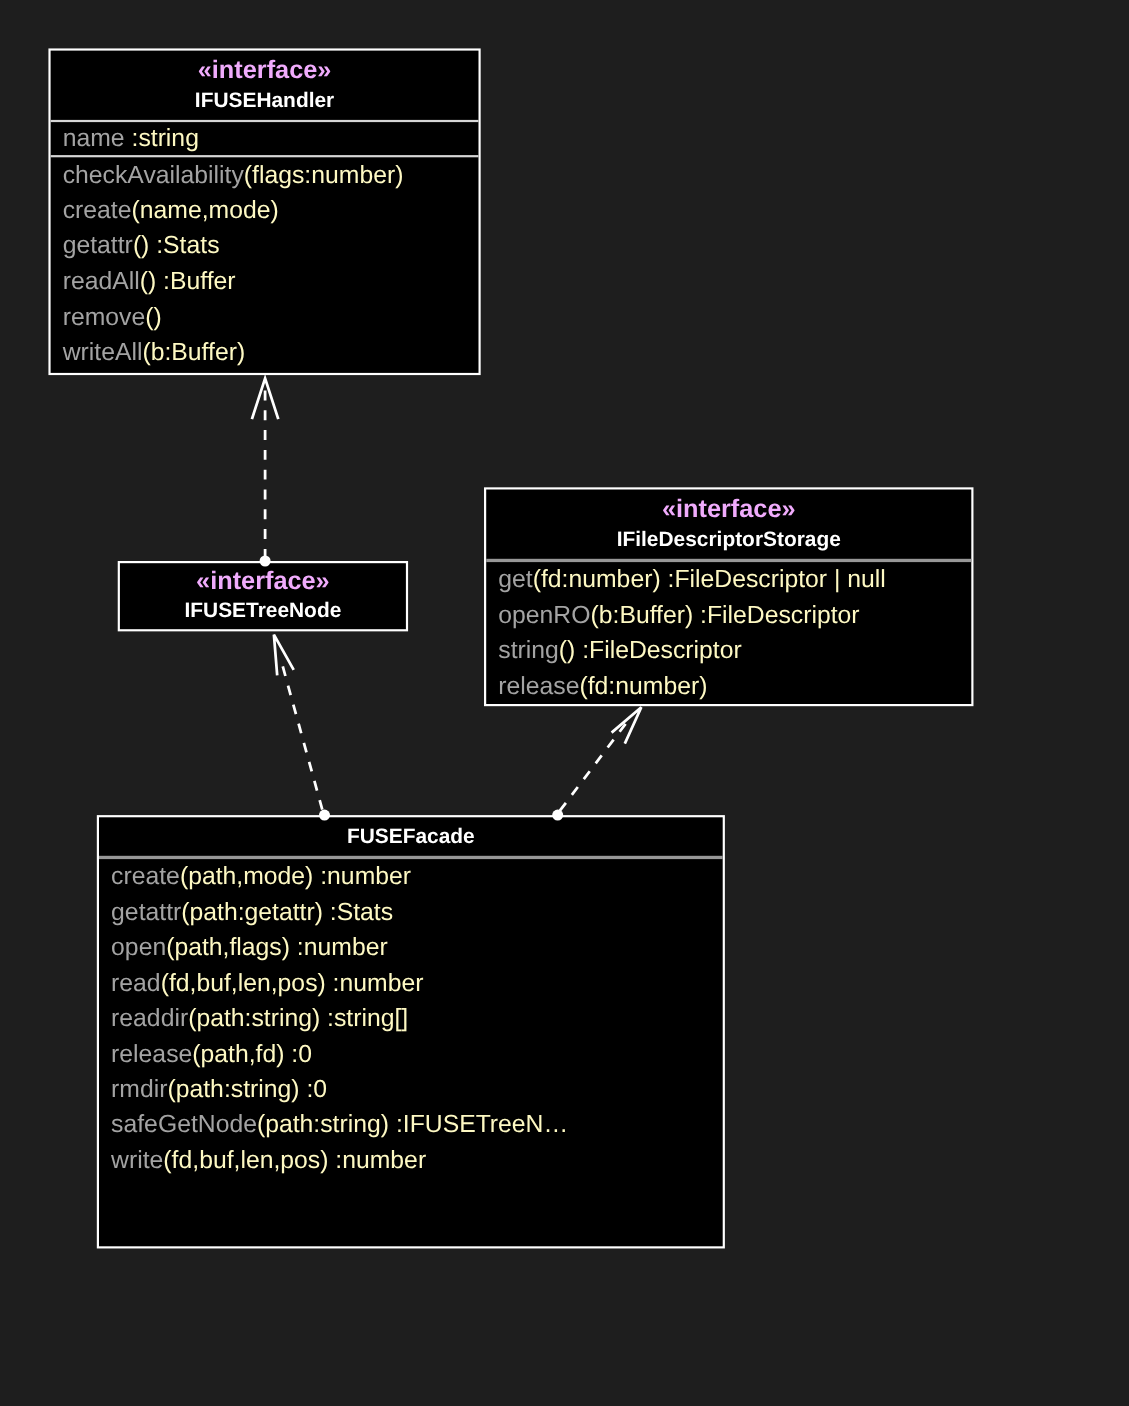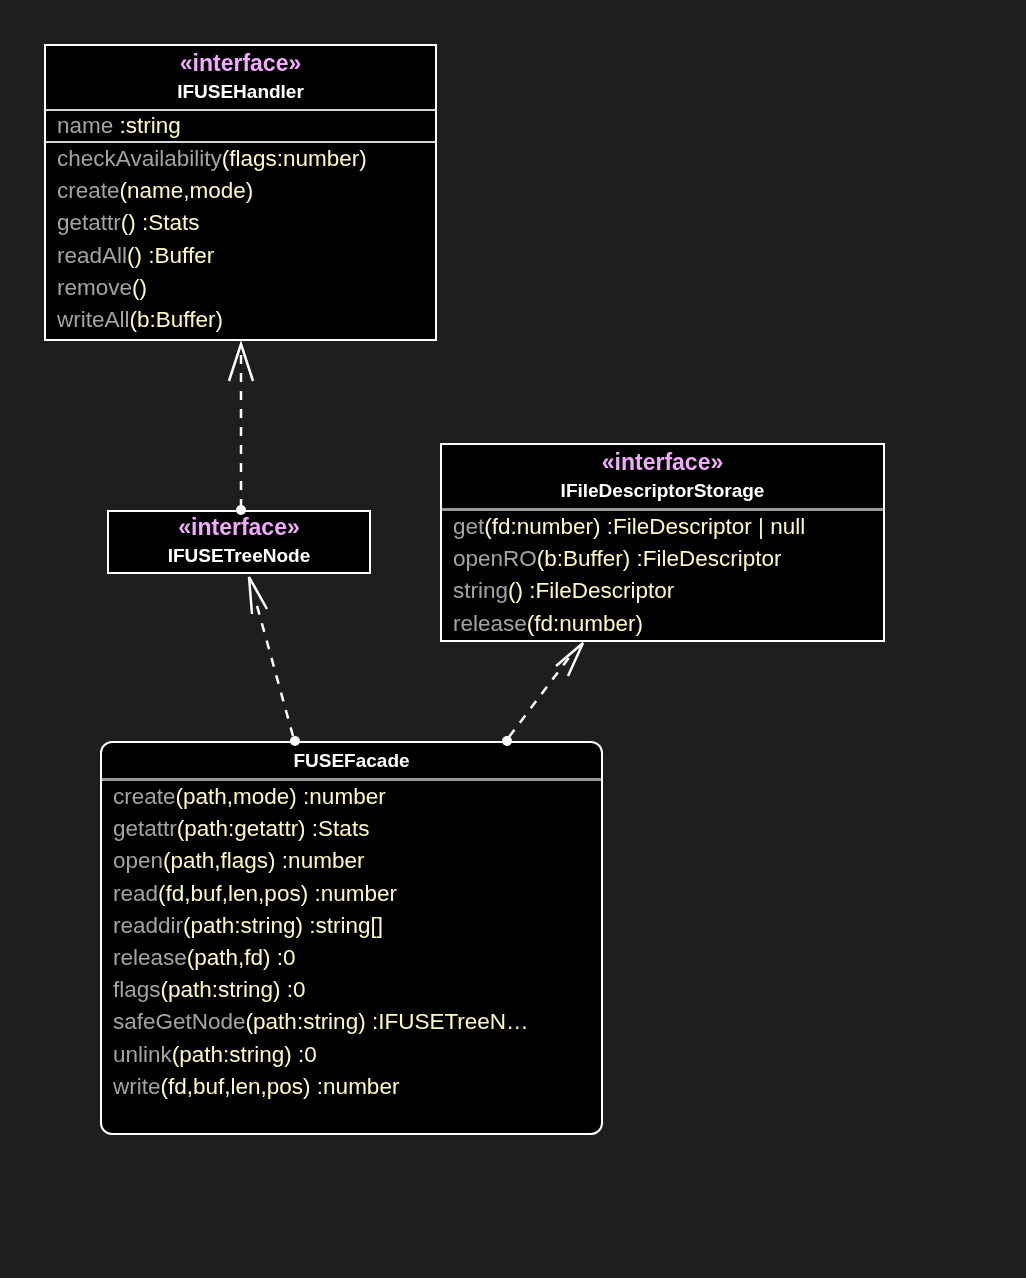--- a/index.html
+++ b/index.html
@@ -67,34 +67,33 @@
       <div class="stereo">«interface»</div>
       <div class="cname">IFileDescriptorStorage</div>
     </div>
     <div class="sep thick"></div>
     <div class="row"><span class="mn">get</span><span class="ms">(fd:number) :FileDescriptor | null</span></div>
     <div class="row"><span class="mn">openRO</span><span class="ms">(b:Buffer) :FileDescriptor</span></div>
     <div class="row"><span class="mn">string</span><span class="ms">() :FileDescriptor</span></div>
     <div class="row"><span class="mn">release</span><span class="ms">(fd:number)</span></div>
   </div>
 
-  <div class="cls" style="left:100px;top:741px;width:503px;min-height:394px;border-radius:12px;">
+  <div class="cls" style="left:88px;top:741px;width:571px;min-height:394px;">
     <div class="hdr" style="padding:2px 8px 2px;">
       <div class="cname solo">FUSEFacade</div>
     </div>
     <div class="sep thick"></div>
     <div class="row"><span class="mn">create</span><span class="ms">(path,mode) :number</span></div>
     <div class="row"><span class="mn">getattr</span><span class="ms">(path:getattr) :Stats</span></div>
     <div class="row"><span class="mn">open</span><span class="ms">(path,flags) :number</span></div>
     <div class="row"><span class="mn">read</span><span class="ms">(fd,buf,len,pos) :number</span></div>
     <div class="row"><span class="mn">readdir</span><span class="ms">(path:string) :string[]</span></div>
     <div class="row"><span class="mn">release</span><span class="ms">(path,fd) :0</span></div>
-    <div class="row"><span class="mn">flags</span><span class="ms">(path:string) :0</span></div>
+    <div class="row"><span class="mn">rmdir</span><span class="ms">(path:string) :0</span></div>
     <div class="row"><span class="mn">safeGetNode</span><span class="ms">(path:string) :IFUSETreeN…</span></div>
-    <div class="row"><span class="mn">unlink</span><span class="ms">(path:string) :0</span></div>
     <div class="row"><span class="mn">write</span><span class="ms">(fd,buf,len,pos) :number</span></div>
   </div>
 
   <svg id="edges" viewBox="0 0 1026 1278" xmlns="http://www.w3.org/2000/svg">
 
     <g stroke="#ffffff" stroke-width="2.5" fill="none">
       <line x1="241" y1="508" x2="241" y2="352" stroke-dasharray="9 9"></line>
       <polyline points="229,381 241,344 253,381"></polyline>
       <circle cx="241" cy="510" r="5" fill="#ffffff" stroke="none"></circle>
     </g>

